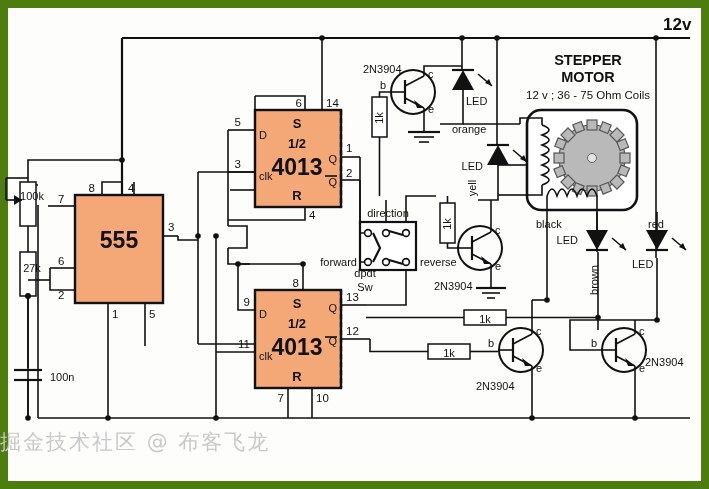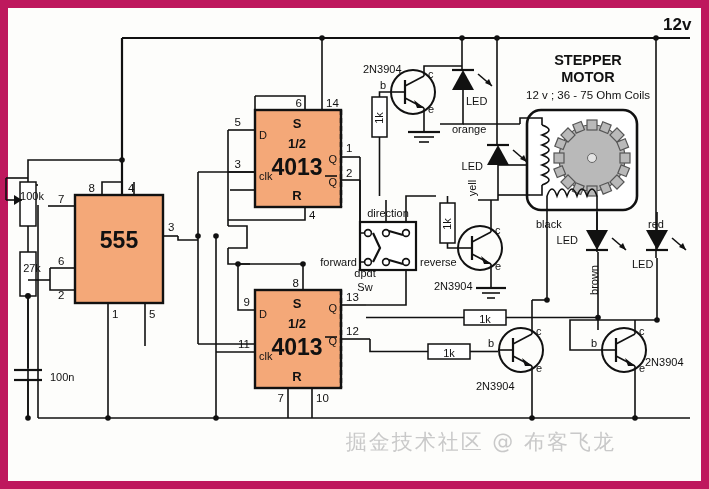--- a/index.html
+++ b/index.html
@@ -1,20 +1,20 @@
 <!DOCTYPE html>
 <html><head>
 <meta charset="utf-8">
 <style>
   html,body{margin:0;padding:0;background:#2b2b2b;}
   body{font-family:"Liberation Sans",sans-serif;}
-  #stage{position:relative;width:709px;height:489px;background:#be185d;overflow:hidden;}
+  #stage{position:relative;width:709px;height:489px;background:#4d7c0f;overflow:hidden;}
   #paper{position:absolute;left:8px;top:8px;width:693px;height:473px;background:#fdfdfb;}
   svg#schematic{position:absolute;left:0;top:0;width:709px;height:489px;}
-  .wm{position:absolute;left:0;top:428px;width:616px;text-align:right;
+  .wm{position:absolute;left:0;top:428px;width:616px;text-align:left;
       font-size:21px;color:#c9c9c9;letter-spacing:2px;pointer-events:none;
       font-family:"DejaVu Sans",sans-serif;}
   text{font-family:"Liberation Sans",sans-serif;fill:#111;}
   .lbl{font-size:11px;}
   .pin{font-size:11.5px;}
   .big{font-size:23px;font-weight:bold;}
   .ic-title{font-size:13px;font-weight:bold;}
   .mot{font-size:14.5px;font-weight:bold;}
   .motsub{font-size:11.5px;}
   .volt{font-size:17px;font-weight:bold;}

